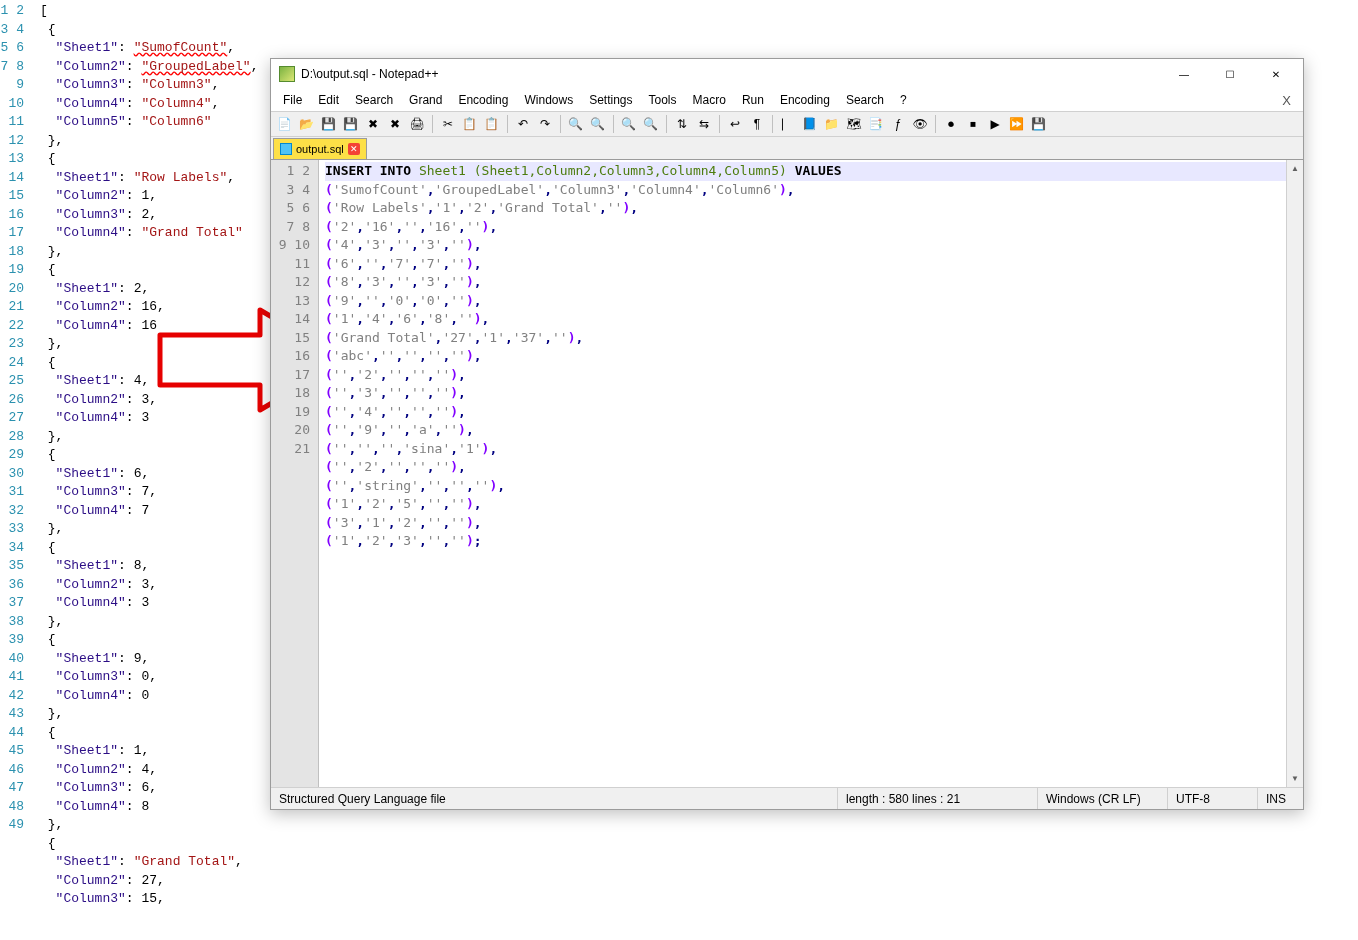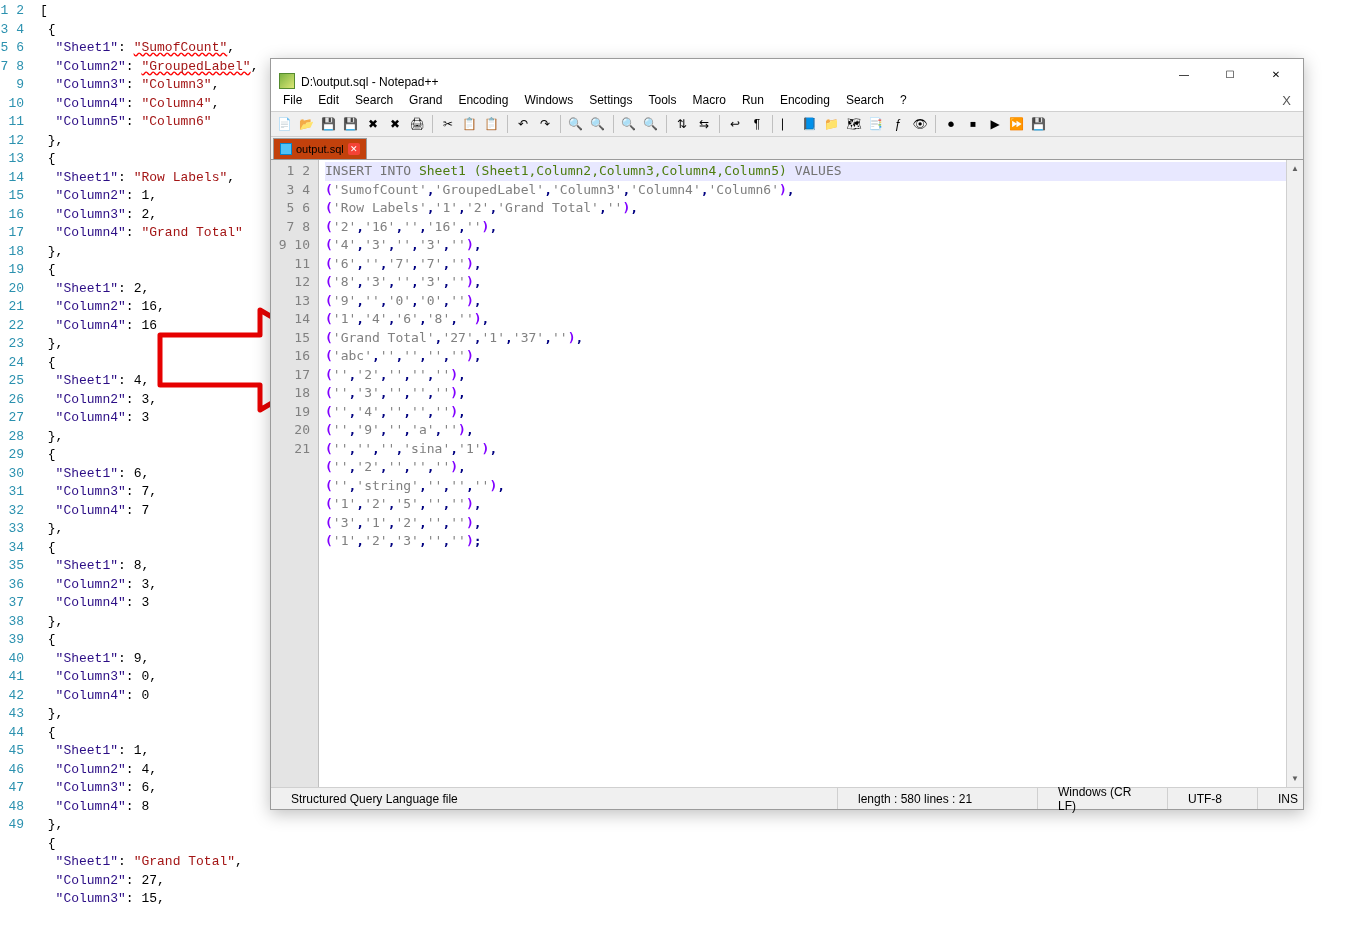--- a/index.html
+++ b/index.html
@@ -58,21 +58,21 @@
   border: 1px solid #9b9b9b;
   box-shadow: 0 4px 16px rgba(0,0,0,0.25);
   display: flex;
   flex-direction: column;
   font-family: "Segoe UI", Tahoma, sans-serif;
 }
 .titlebar {
   height: 30px;
   background: #fff;
   display: flex;
-  align-items: flex-end;
+  align-items: center;
   padding: 0 4px 0 8px;
   font-size: 12px;
   color: #000;
 }
 .titlebar .app-icon {
   width: 16px; height: 16px; margin-right: 6px;
   background: linear-gradient(135deg, #7cb342 0%, #dce775 100%);
   border: 1px solid #558b2f;
 }
 .titlebar .title-text { flex: 1; }
@@ -121,21 +121,21 @@
 
 .tab-strip {
   height: 22px;
   background: #f0f0f0;
   display: flex;
   align-items: flex-end;
   padding-left: 2px;
 }
 .file-tab {
   height: 21px;
-  background: #c2410c;
+  background: #fde047;
   border: 1px solid #9b9b9b;
   border-bottom: none;
   padding: 0 6px;
   font-size: 11px;
   display: flex;
   align-items: center;
   gap: 4px;
 }
 .file-tab .tab-icon {
   width: 12px; height: 12px;
@@ -173,21 +173,21 @@
 .npp-code {
   flex: 1;
   padding: 2px 0 0 6px;
   font-family: Consolas, monospace;
   font-size: 13px;
   line-height: 18.5px;
   white-space: pre;
   color: #000;
 }
 .npp-code .hl-line { background: #e8e8ff; display: inline-block; width: 100%; }
-.sql-kw { color: #737373; font-weight: normal; }
+.sql-kw { color: #000000; font-weight: bold; }
 .sql-ident { color: #4d7c0f; }
 .sql-str { color: #808080; }
 .sql-punct { color: #000080; font-weight: bold; }
 .sql-paren { color: #8000ff; font-weight: bold; }
 
 .scrollbar-v {
   width: 17px;
   background: #f0f0f0;
   border-left: 1px solid #d0d0d0;
   display: flex;
@@ -199,21 +199,21 @@
 .statusbar {
   height: 22px;
   background: #f0f0f0;
   border-top: 1px solid #d0d0d0;
   display: flex;
   align-items: center;
   font-size: 12px;
   font-family: "Segoe UI", Tahoma, sans-serif;
 }
 .statusbar .cell {
-  padding: 0 20px;
+  padding: 0 8px;
   border-right: 1px solid #d0d0d0;
   height: 100%;
   display: flex;
   align-items: center;
 }
 .statusbar .cell.wide { flex: 1; }
 
 
 .red-arrow {
   position: absolute;

